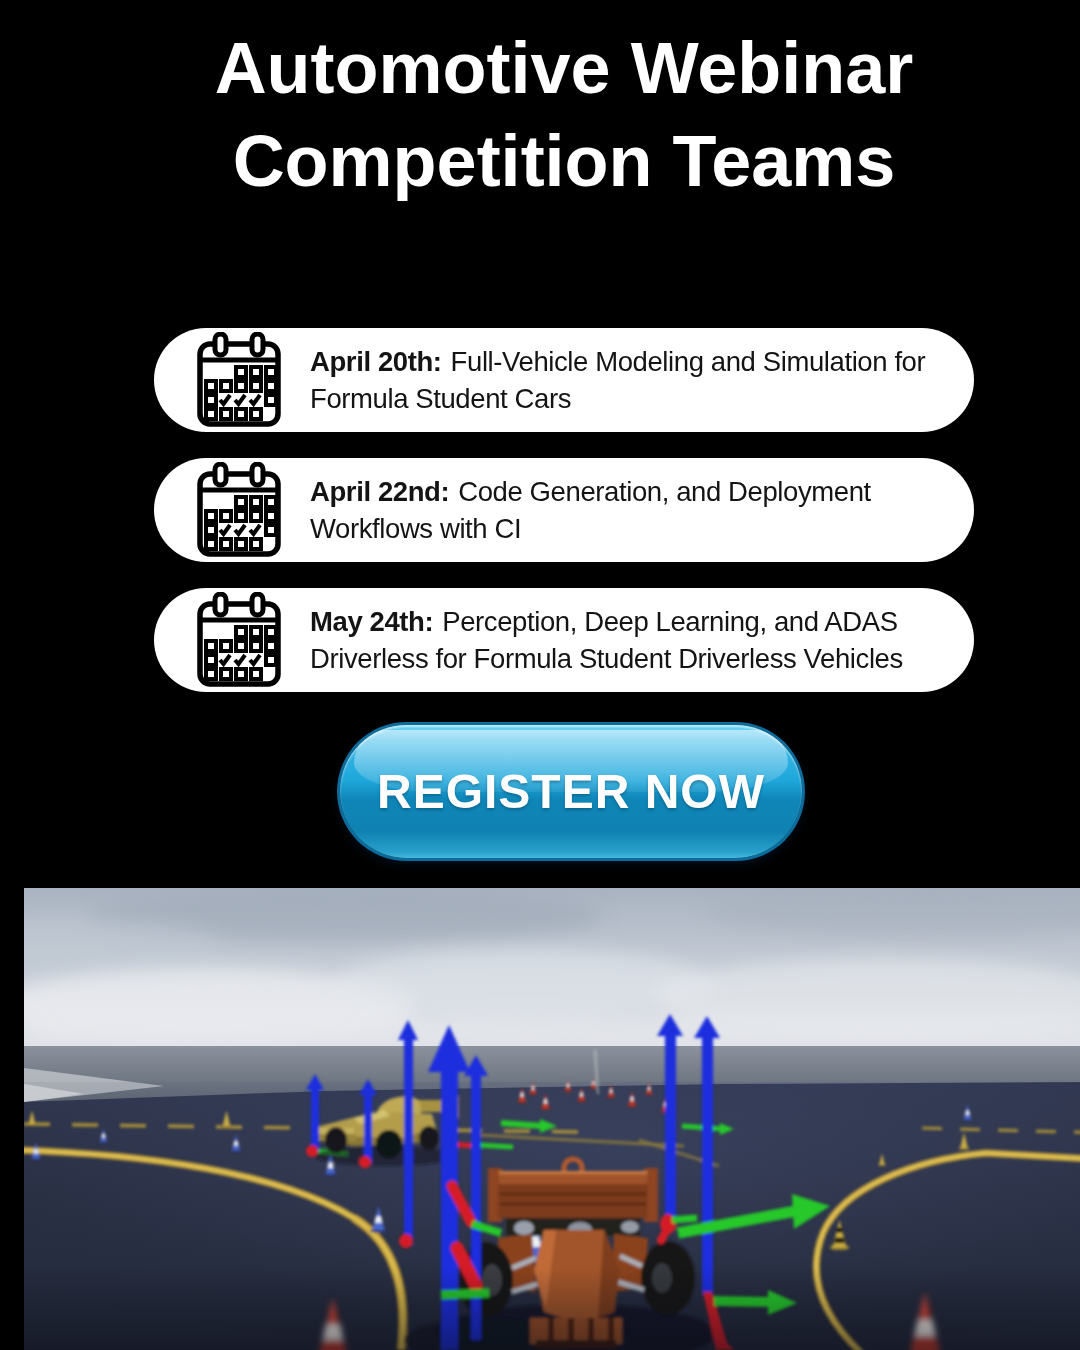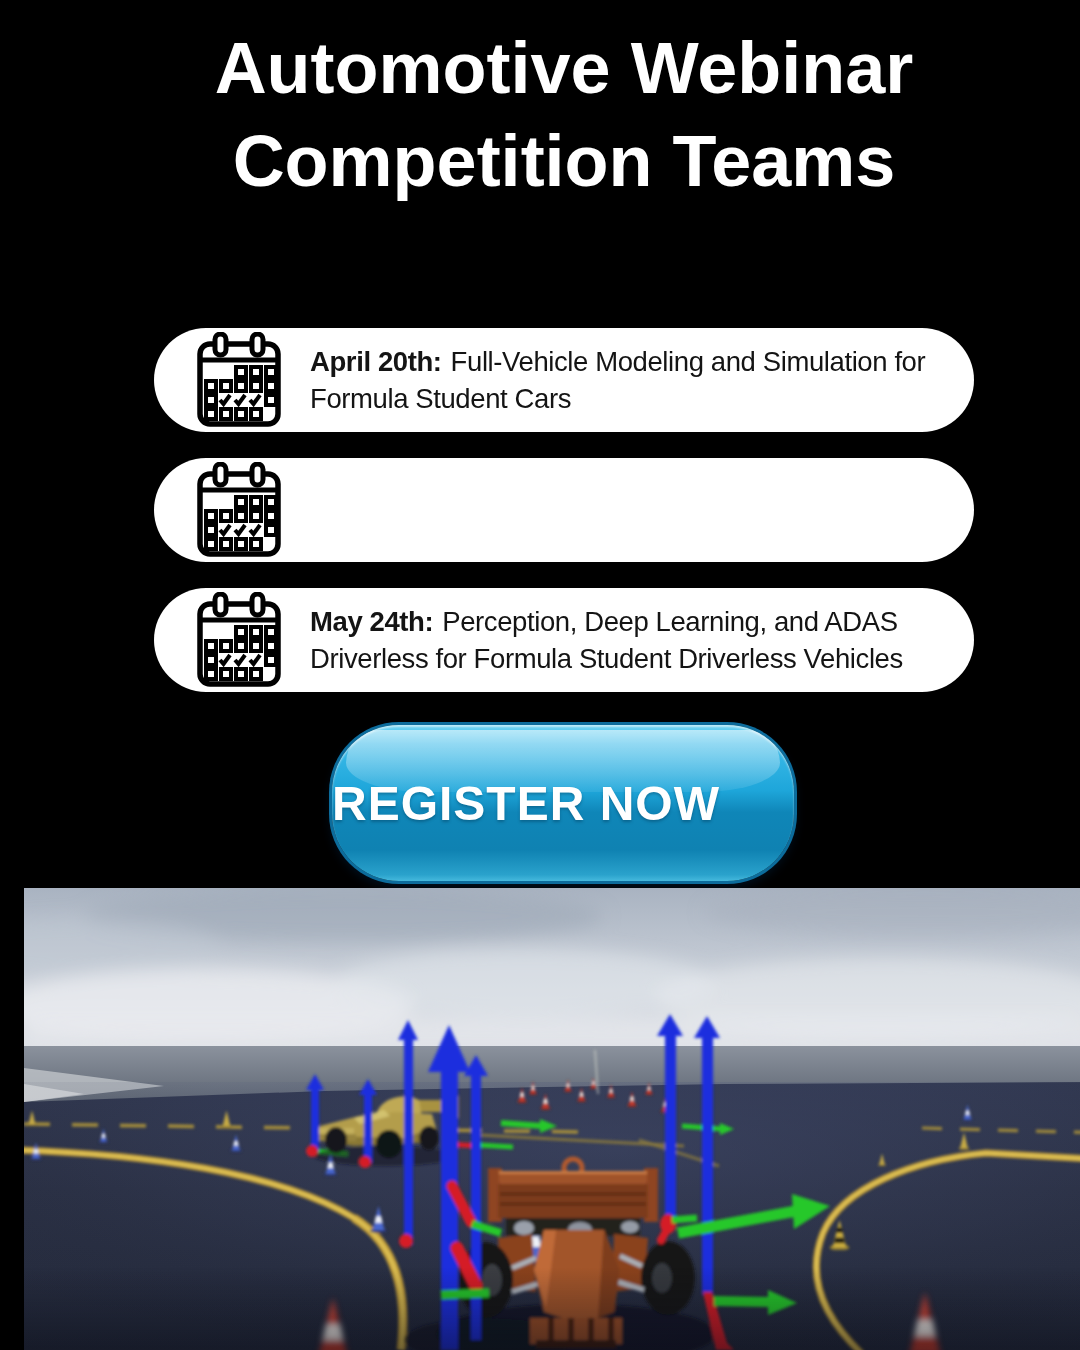--- a/index.html
+++ b/index.html
@@ -14,25 +14,25 @@
   
   .cards{position:absolute;top:328px;left:130px;width:820px;}
   .card{width:820px;height:104px;background:#fff;border-radius:52px;display:flex;
         align-items:center;margin-bottom:26px;}
   .card .cal{flex:0 0 auto;margin-left:40px;width:90px;height:96px;}
   .card .txt{margin-left:26px;width:634px;font-size:27.5px;line-height:37px;color:#141414;
              letter-spacing:-0.4px;}
   .card .txt b{font-weight:700;margin-right:9px;}
 
   
-  .register{position:absolute;left:308px;top:725px;width:462px;height:156px;border-radius:67px;
+  .register{position:absolute;left:316px;top:725px;width:462px;height:133px;border-radius:67px;
      border:none;padding:0;cursor:pointer;overflow:hidden;
      background:linear-gradient(180deg,#6ed4f4 0%,#3cbbe9 12%,#1ea6da 42%,#0f86b8 56%,#0f82b2 80%,#2aa2cc 96%,#45b9dd 100%);
      box-shadow:0 0 0 3px #0c6c9c, inset 0 2px 2px rgba(255,255,255,.55), 0 5px 12px rgba(0,30,60,.65);
-     display:flex;align-items:center;justify-content:flex-start;}
+     display:flex;align-items:center;justify-content:center;}
   .register .gloss{position:absolute;left:14px;top:5px;width:434px;height:62px;z-index:1;
      background:linear-gradient(180deg,rgba(255,255,255,.55),rgba(255,255,255,.07));
      border-radius:60px 60px 140px 140px / 58px 58px 52px 52px;pointer-events:none;}
   .register-label{position:relative;z-index:2;color:#fff;font-size:48px;font-weight:700;
      letter-spacing:1px;text-shadow:0 2px 3px rgba(0,55,85,.4);}
 
   
   .scene{position:absolute;left:0;top:888px;width:1080px;height:462px;overflow:hidden;}
   .scene svg{display:block;}
 </style>
@@ -96,20 +96,21 @@
             <rect x="71" y="63" width="10" height="10"></rect>
           <rect x="11" y="77" width="10" height="10"></rect>
             <rect x="26" y="77" width="10" height="10"></rect>
             <rect x="41" y="77" width="10" height="10"></rect>
             <rect x="56" y="77" width="10" height="10"></rect>
           <path d="M25 68 l3.5 4 l6.5 -9"></path>
             <path d="M40 68 l3.5 4 l6.5 -9"></path>
             <path d="M55 68 l3.5 4 l6.5 -9"></path>
         </g>
       </svg>
+      <div class="txt"><b>April 22nd:</b><span>Code Generation, and Deployment Workflows with CI</span></div>
     </div>
 
     <div class="card">
       <svg class="cal" viewBox="0 0 88 96">
         <rect x="5" y="12" width="78" height="80" rx="10" fill="#fff" stroke="#000" stroke-width="5.5"></rect>
         <line x1="6" y1="28" x2="82" y2="28" stroke="#000" stroke-width="5"></line>
         <rect x="20" y="2" width="11" height="21" rx="5.5" fill="#fff" stroke="#000" stroke-width="5"></rect>
         <rect x="57" y="2" width="11" height="21" rx="5.5" fill="#fff" stroke="#000" stroke-width="5"></rect>
         <g fill="none" stroke="#000" stroke-width="4">
           <rect x="41" y="35" width="10" height="10"></rect>

